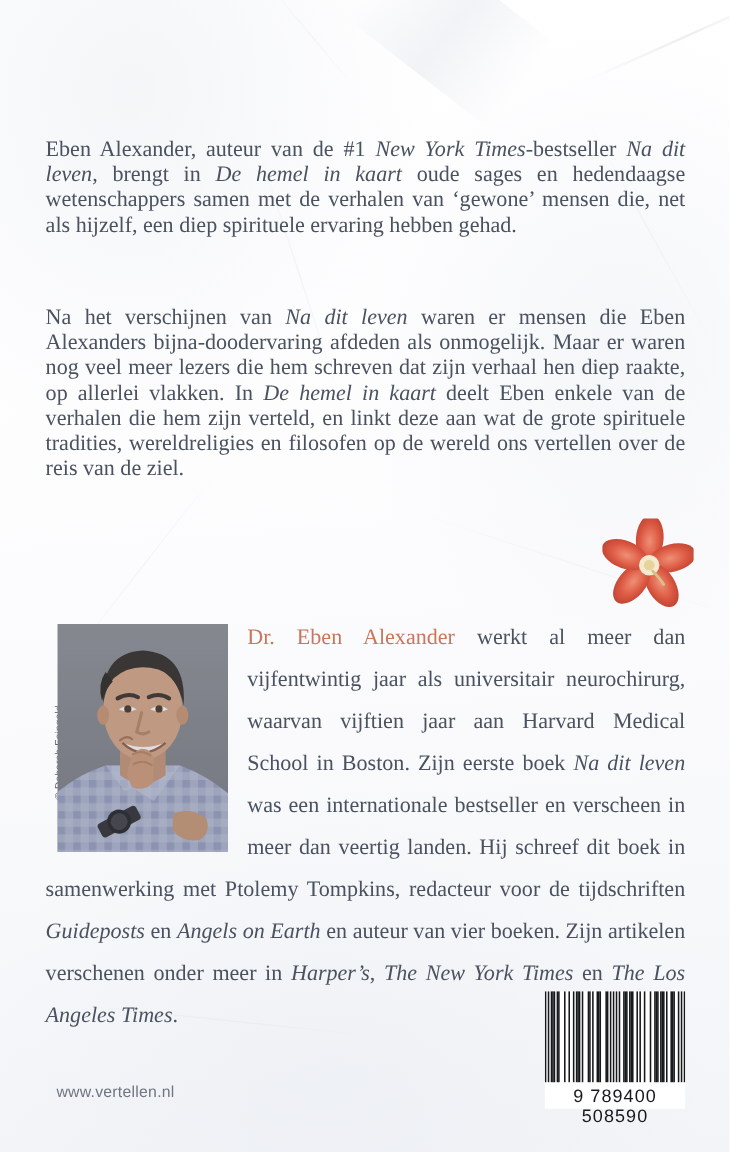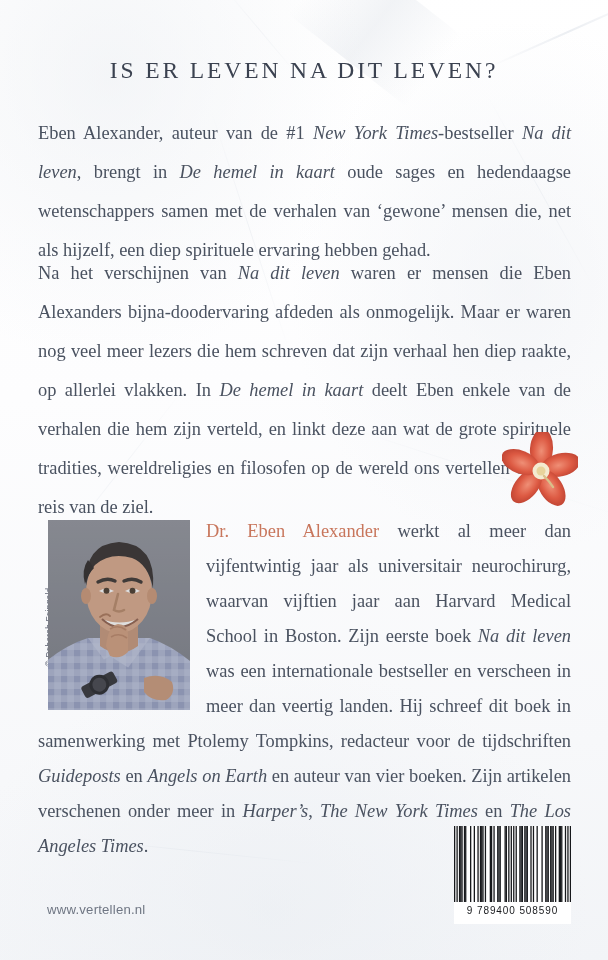--- a/index.html
+++ b/index.html
@@ -55,21 +55,21 @@
     white-space: nowrap;
   }
 
   
   .body-col {
     position: absolute;
     left: 38px;
     width: 533px;
     color: #4a5260;
     font-size: 18.4px;
-    line-height: 39px;
+    line-height: 21px;
     text-align: justify;
     font-family: "Liberation Serif", serif;
   }
   #para1 { top: 114px; }
   #para2 { top: 254px; }
 
   .body-col i { font-style: italic; }
 
   
   #flower {
@@ -149,40 +149,39 @@
     background: #ffffff;
   }
   #bars { position: absolute; left: 0; top: 0; }
   #isbn {
     position: absolute;
     left: 0;
     top: 79px;
     width: 117px;
     text-align: center;
     font-family: "Liberation Sans", sans-serif;
-    font-size: 10px;
+    font-size: 15px;
     letter-spacing: .9px;
     color: #17191c;
   }
 </style>
 </head>
 <body>
 
 <div id="cover">
 
   <div class="crease c1"></div>
   <div class="crease c2"></div>
   <div class="crease c3"></div>
   <div class="crease c4"></div>
   <div class="crease c5"></div>
   <div class="crease c6"></div>
   <div class="crease c7"></div>
   <div class="crease c8"></div>
 
-  <div id="title">IS ER LEVEN NA DIT LEVEN?</div>
 
   <div id="para1" class="body-col"><span>Eben Alexander, auteur van de #1 </span><i>New York Times</i><span>-bestseller </span><i>Na dit leven</i><span>, brengt in </span><i>De hemel in kaart</i><span> oude sages en hedendaagse wetenschappers samen met de verhalen van ‘gewone’ mensen die, net als hijzelf, een diep spirituele ervaring hebben gehad.</span></div>
   <div id="para2" class="body-col"><span>Na het verschijnen van </span><i>Na dit leven</i><span> waren er mensen die Eben Alexanders bijna-doodervaring afdeden als onmogelijk. Maar er waren nog veel meer lezers die hem schreven dat zijn verhaal hen diep raakte, op allerlei vlakken. In </span><i>De hemel in kaart</i><span> deelt Eben enkele van de verhalen die hem zijn verteld, en linkt deze aan wat de grote spirituele tradities, wereldreligies en filosofen op de wereld ons vertellen over de reis van de ziel.</span></div>
 
   <div id="flower">
     <svg viewBox="0 0 76 74" width="76" height="74" aria-hidden="true">
       <defs>
         <radialGradient id="pet" cx="50%" cy="55%" r="62%">
           <stop offset="0%" stop-color="#ef8f76"></stop>
           <stop offset="55%" stop-color="#dd5a43"></stop>

